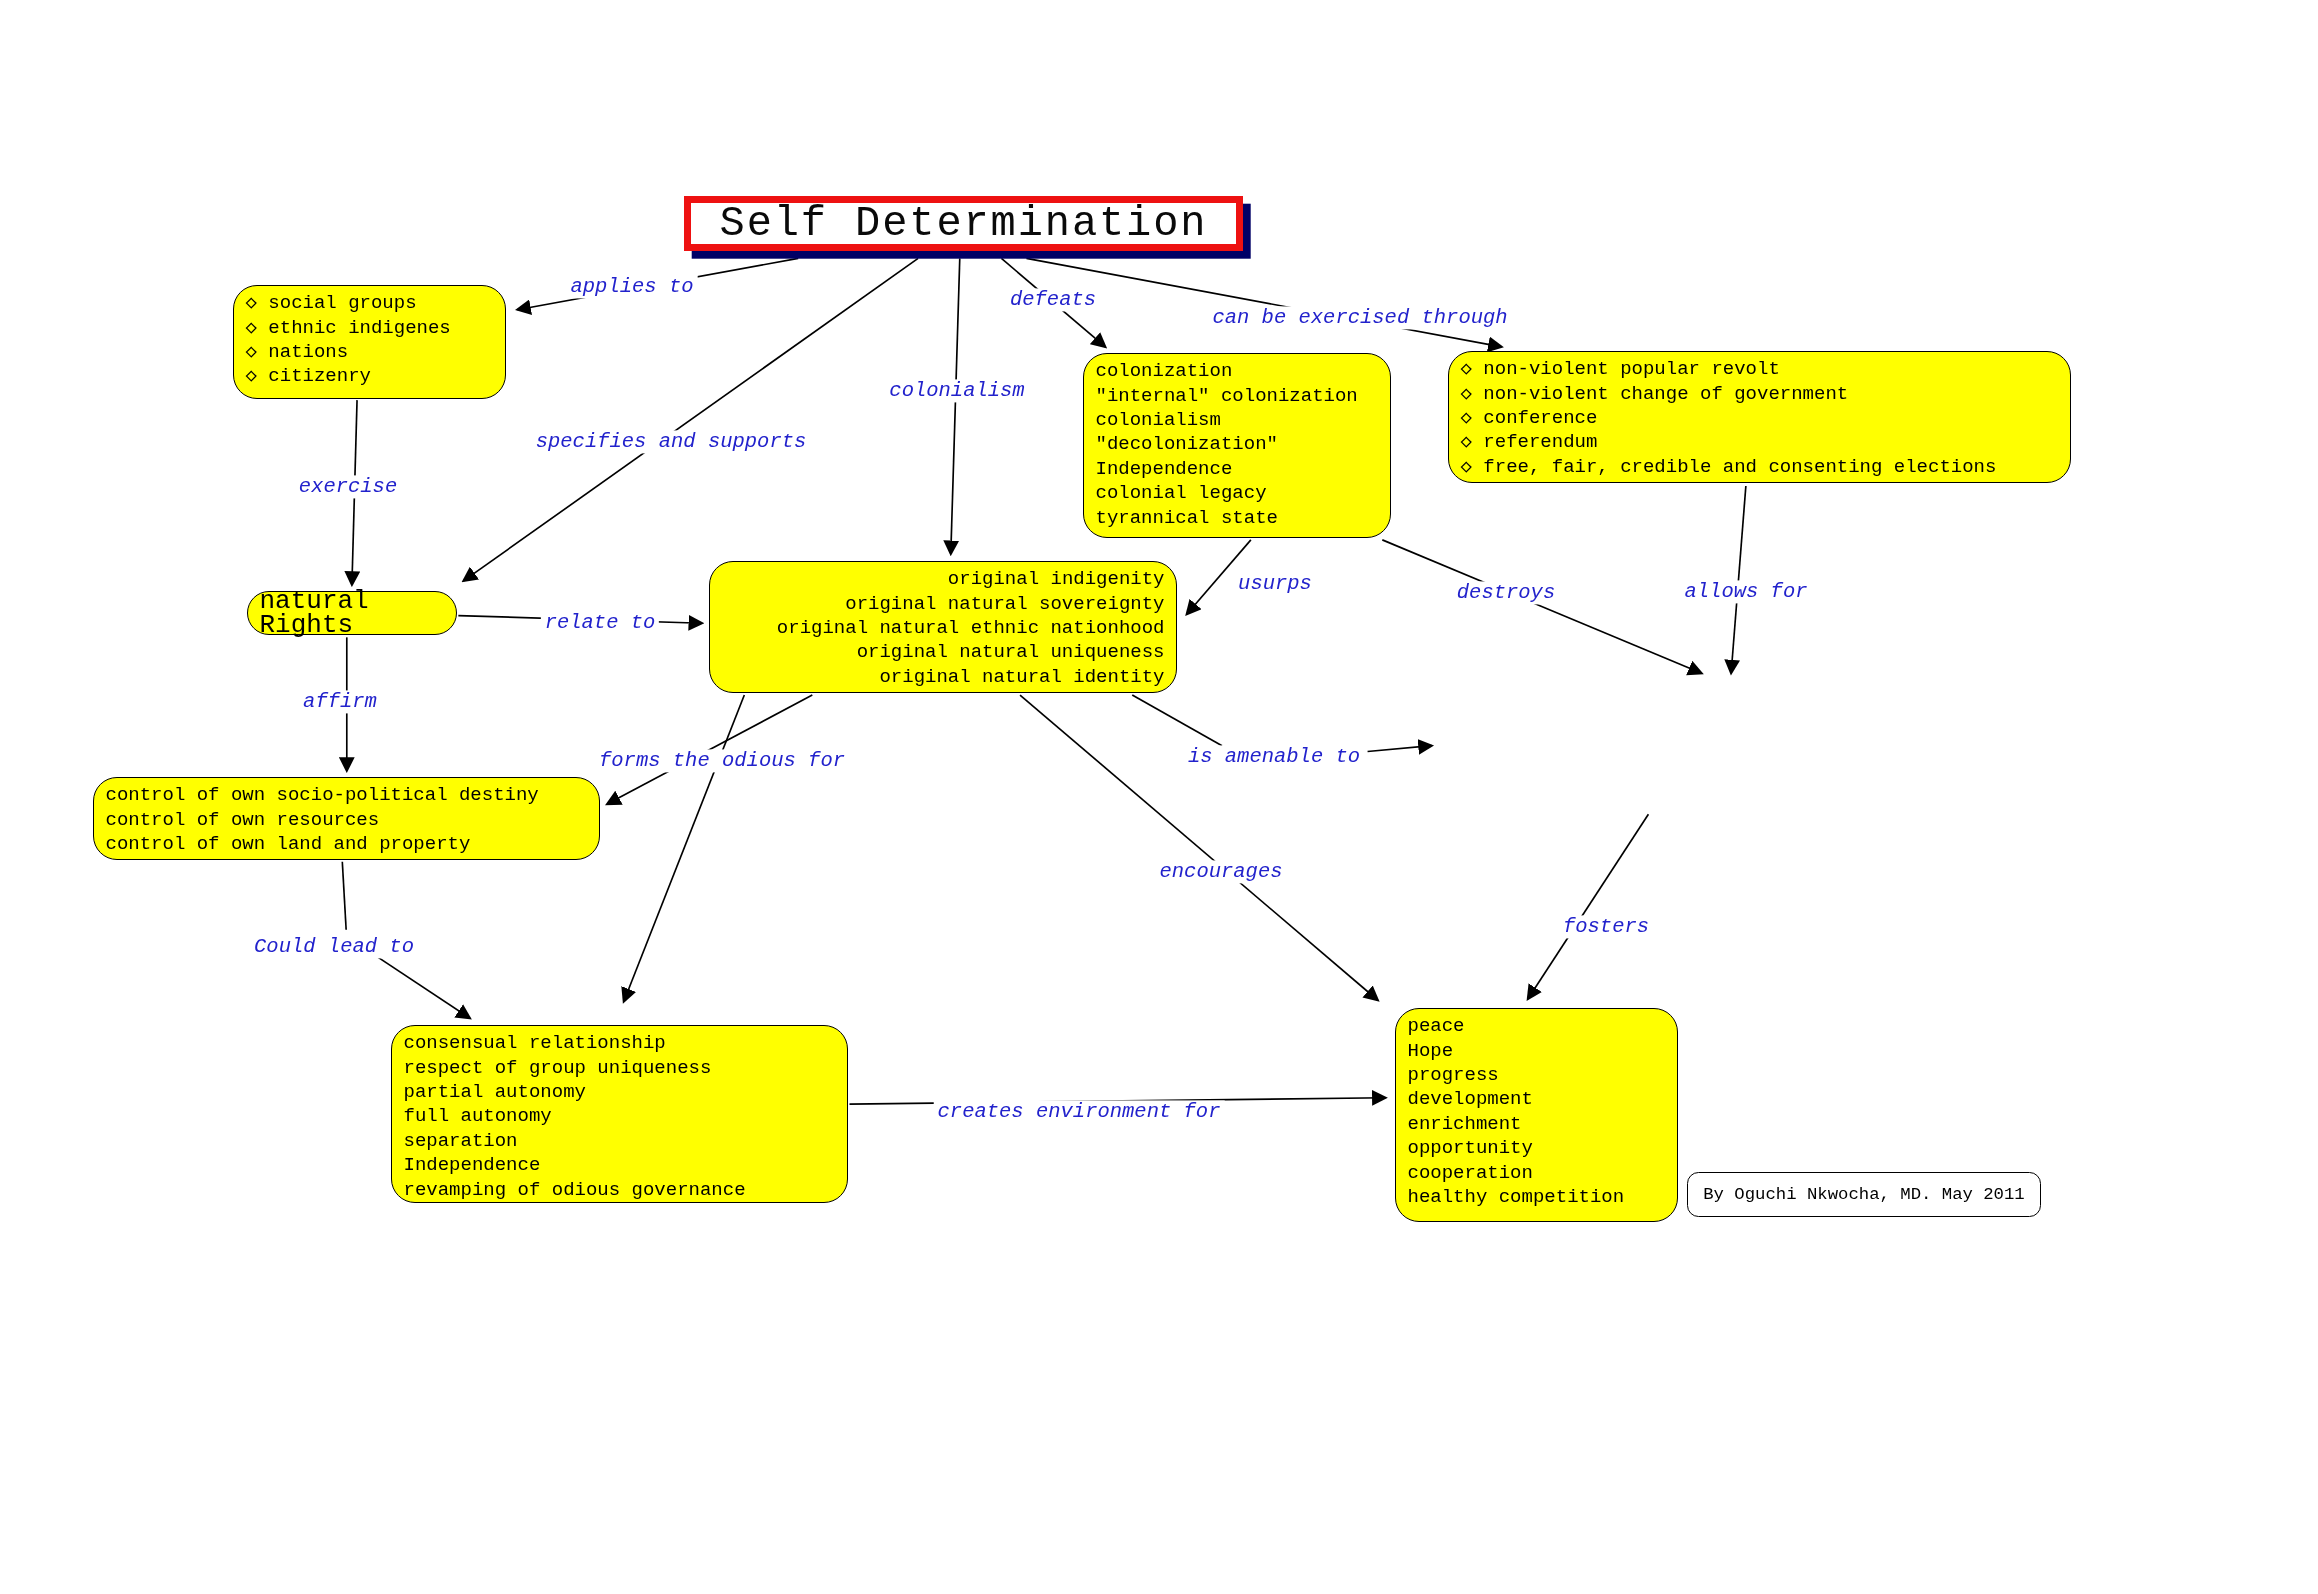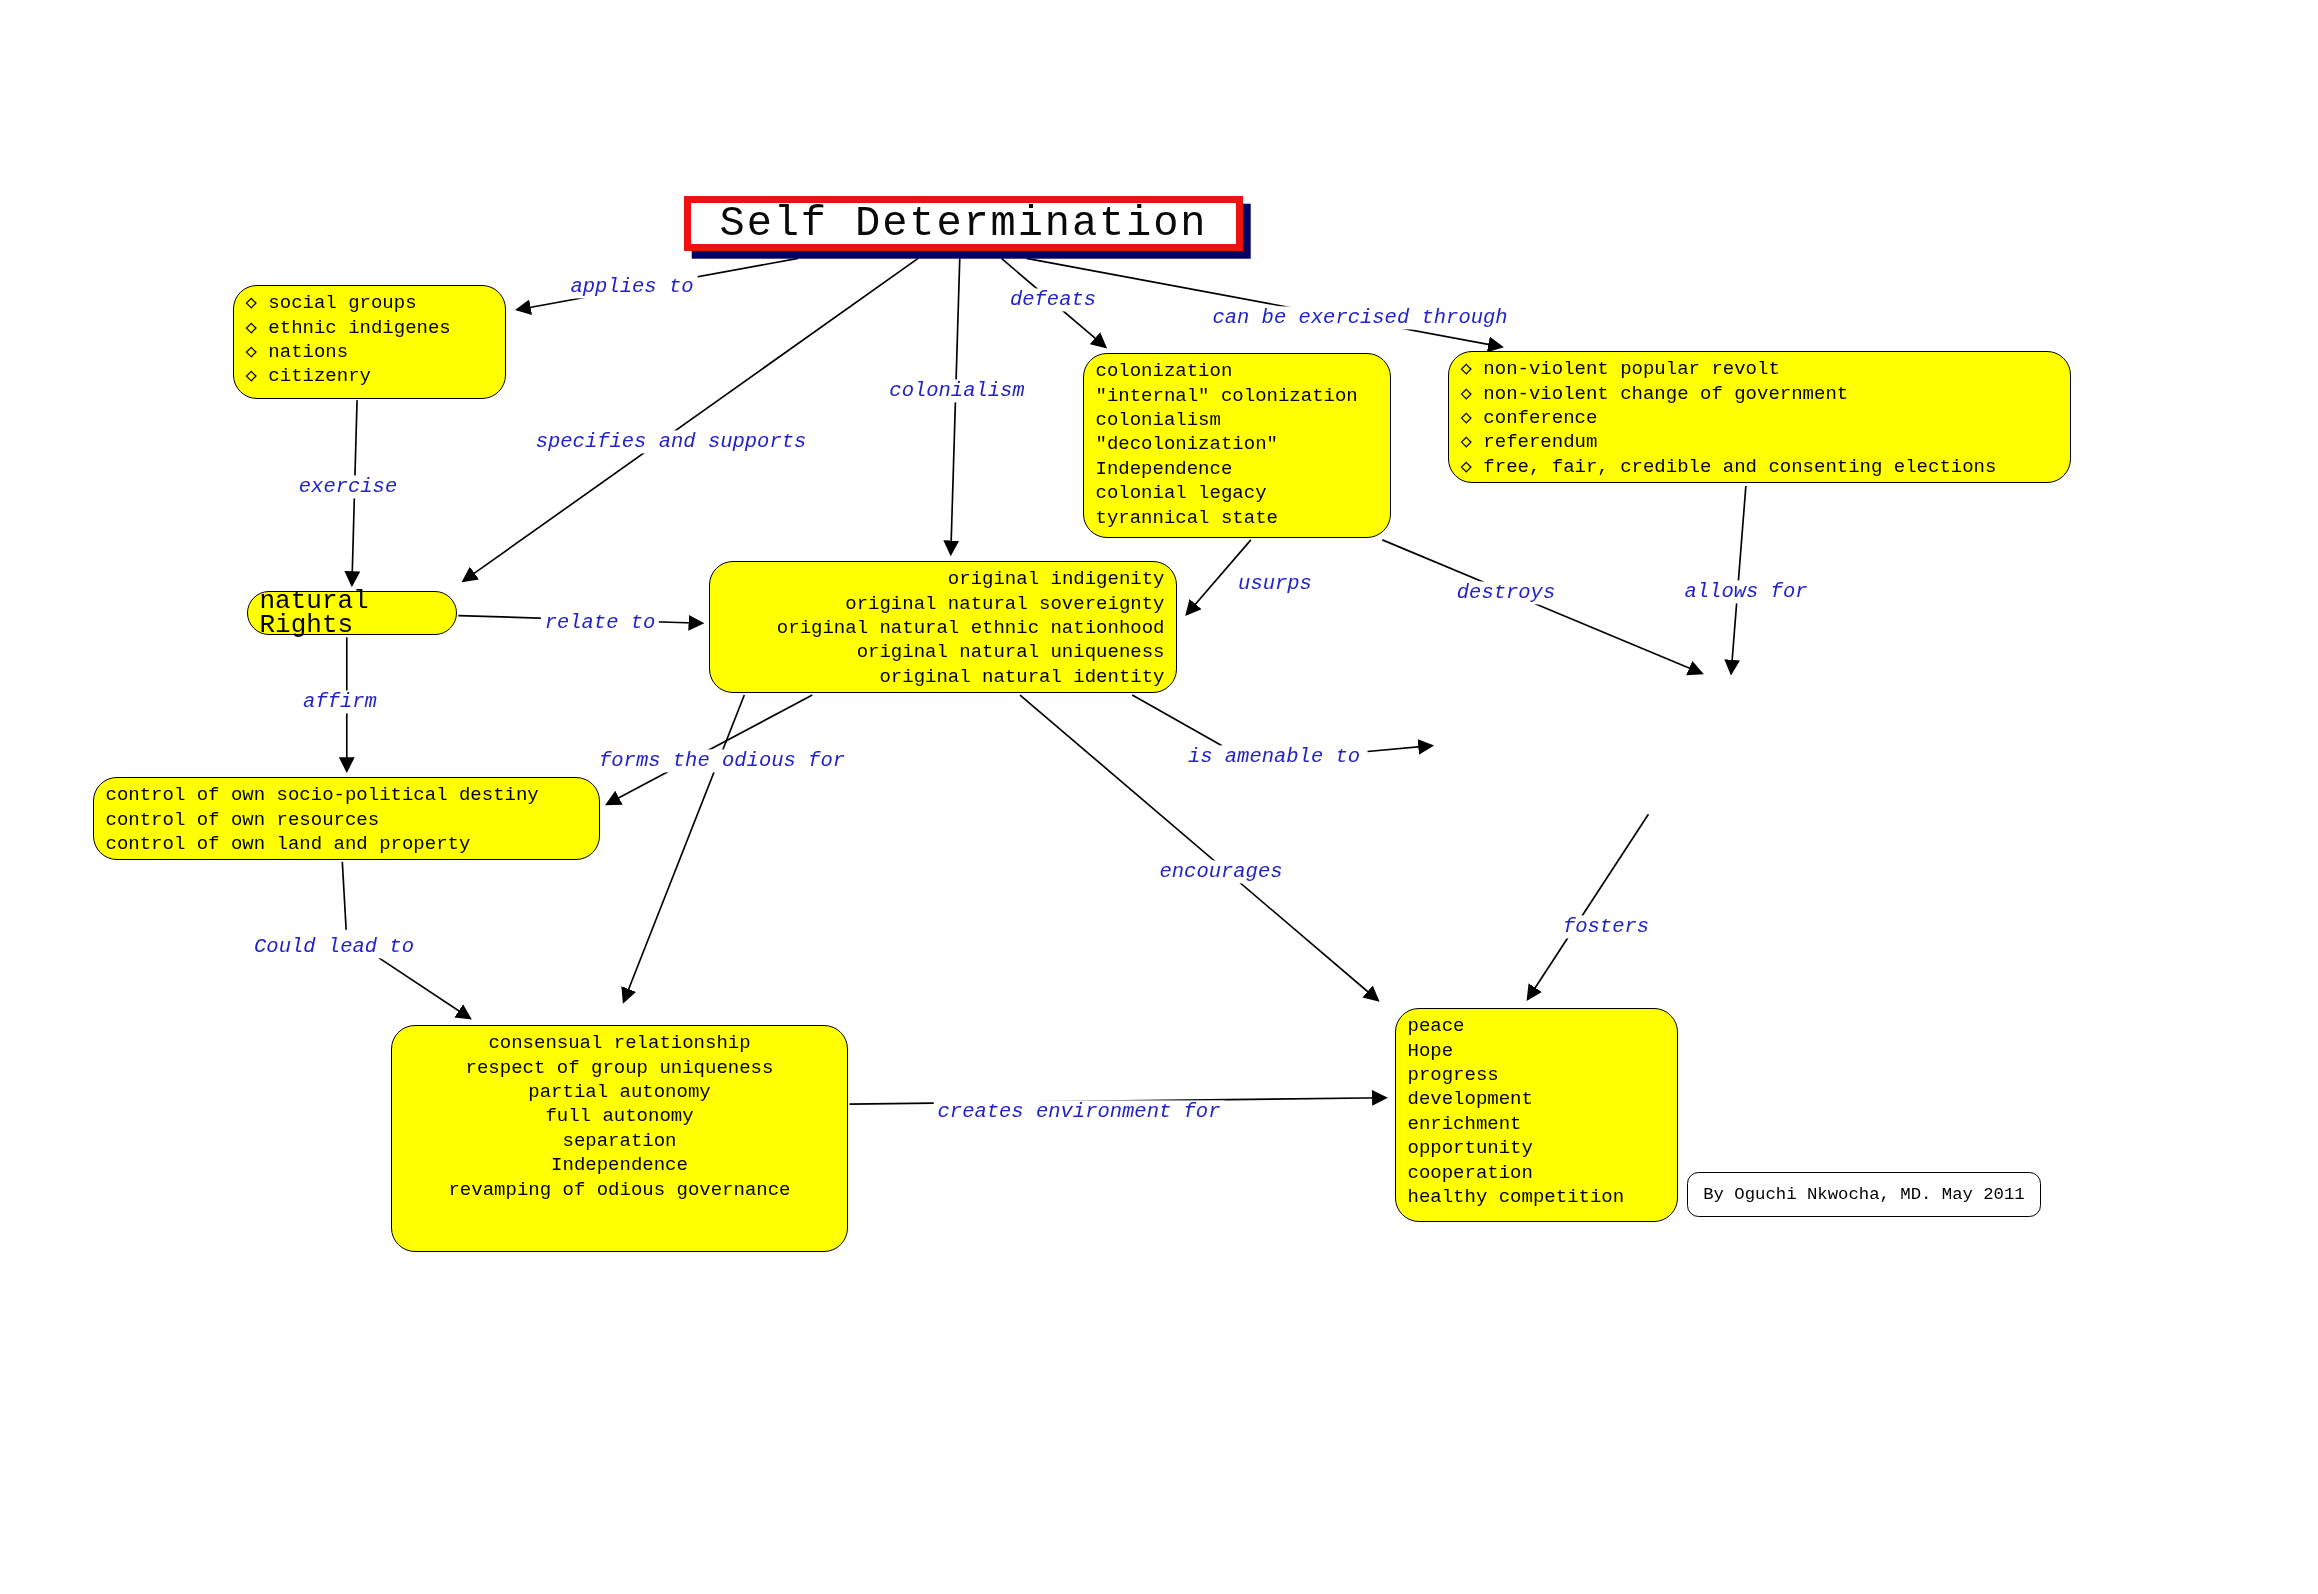--- a/index.html
+++ b/index.html
@@ -130,21 +130,21 @@
 original natural sovereignty
 original natural ethnic nationhood
 original natural uniqueness
 original natural identity</div>
 
 
   <div class="node" style="left:93px;top:777px;width:507px;height:83px;">control of own socio-political destiny
 control of own resources
 control of own land and property</div>
 
-  <div class="node" style="left:391px;top:1025px;width:457px;height:227px;text-align:center;">consensual relationship
+  <div class="node" style="left:391px;top:1025px;width:457px;height:178px;">consensual relationship
 respect of group uniqueness
 partial autonomy
 full autonomy
 separation
 Independence
 revamping of odious governance</div>
 
   <div class="node" style="left:1395px;top:1008px;width:283px;height:214px;">peace
 Hope
 progress

